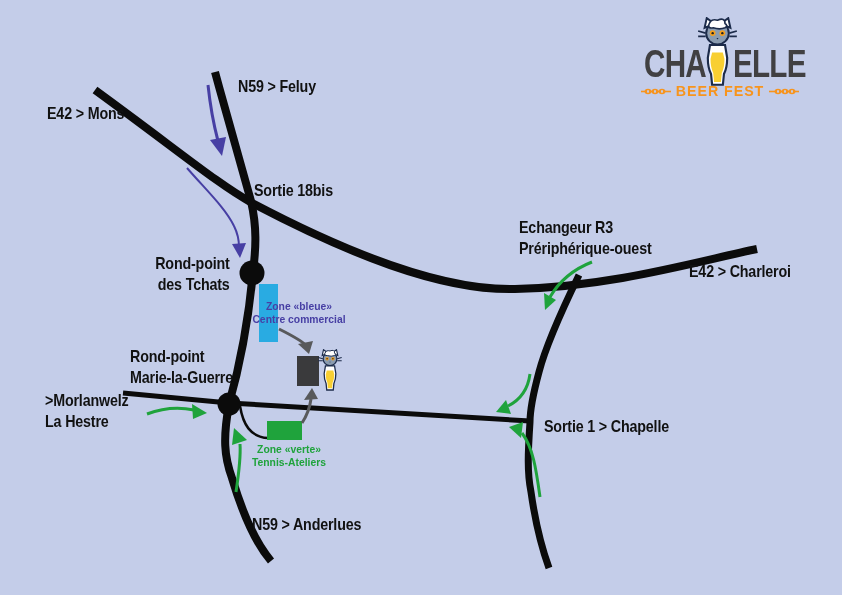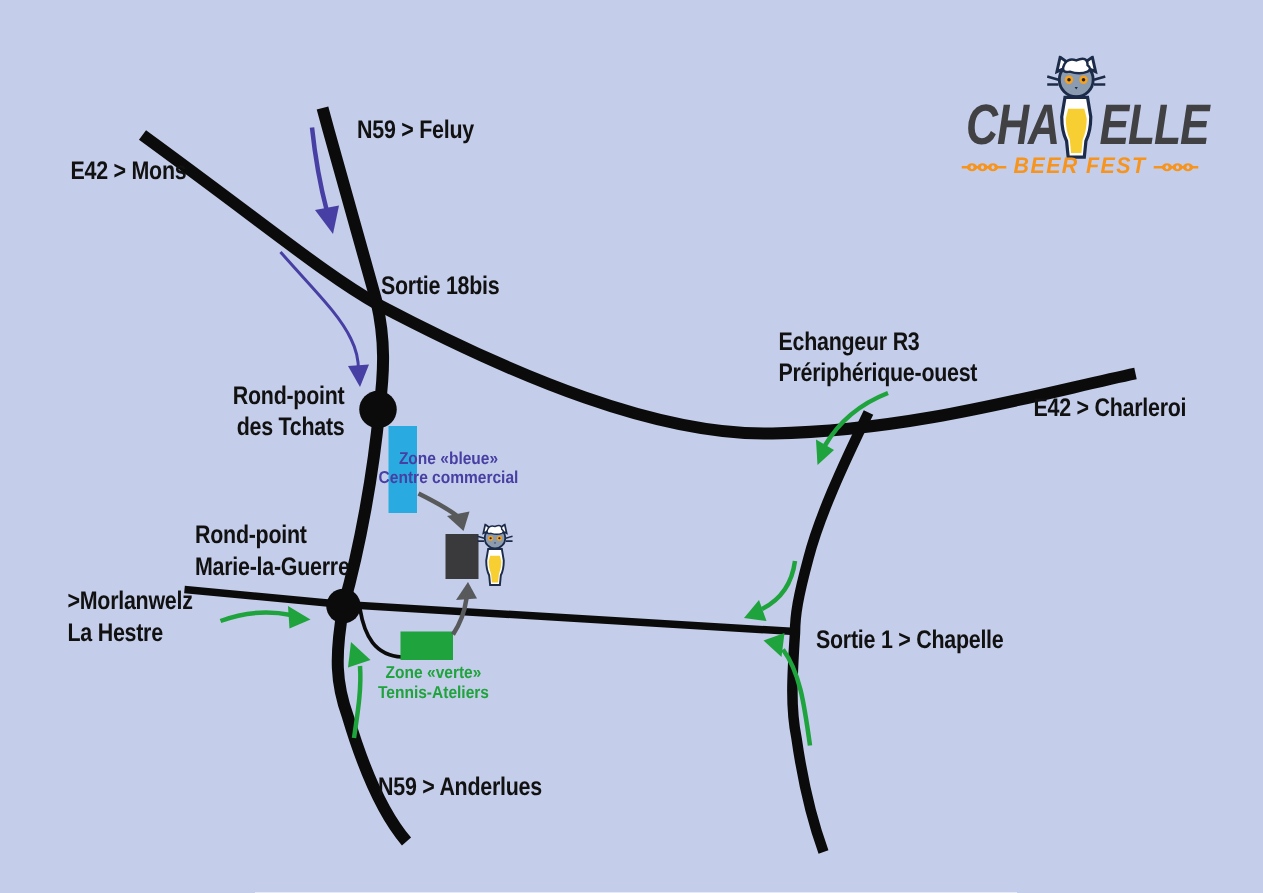--- a/index.html
+++ b/index.html
@@ -9,21 +9,21 @@
   .lbl{position:absolute;font-weight:bold;color:#111;font-size:17px;line-height:21px;
        letter-spacing:-0.2px;white-space:nowrap;transform:scaleX(.84);transform-origin:0 0;}
   .lbl .ln{display:block;}
   .lbl.right{text-align:right;transform-origin:100% 0;}
   .zone-lbl{position:absolute;font-weight:bold;font-size:11.5px;line-height:13px;
             text-align:center;white-space:nowrap;transform:scaleX(.9);transform-origin:50% 0;}
   .zone-lbl .ln{display:block;}
   .txt-blue{color:#473fa4;}
   .txt-green{color:#1fa33c;}
   
-  .logo{position:absolute;left:638px;top:36px;width:164px;height:88px;font-style:italic;}
+  .logo{position:absolute;left:638px;top:16px;width:164px;height:88px;}
   .logo-word{position:absolute;top:29px;font-weight:bold;font-size:38px;line-height:38px;
              color:#414042;letter-spacing:-1px;transform:scaleX(.78);transform-origin:0 0;}
   .logo-word.prefix{left:6px;}
   .logo-word.suffix{left:95px;}
   .logo-glass{position:absolute;left:58px;top:1px;width:43px;height:71px;}
   .logo-sub{position:absolute;left:0;right:0;top:66px;text-align:center;font-weight:bold;
             font-size:15px;letter-spacing:1px;color:#f7941d;transform:scaleX(.95);transform-origin:50% 0;}
   .wheat{position:absolute;top:70px;width:30px;height:11px;}
   .wheat.l{left:3px;}
   .wheat.r{right:3px;}

